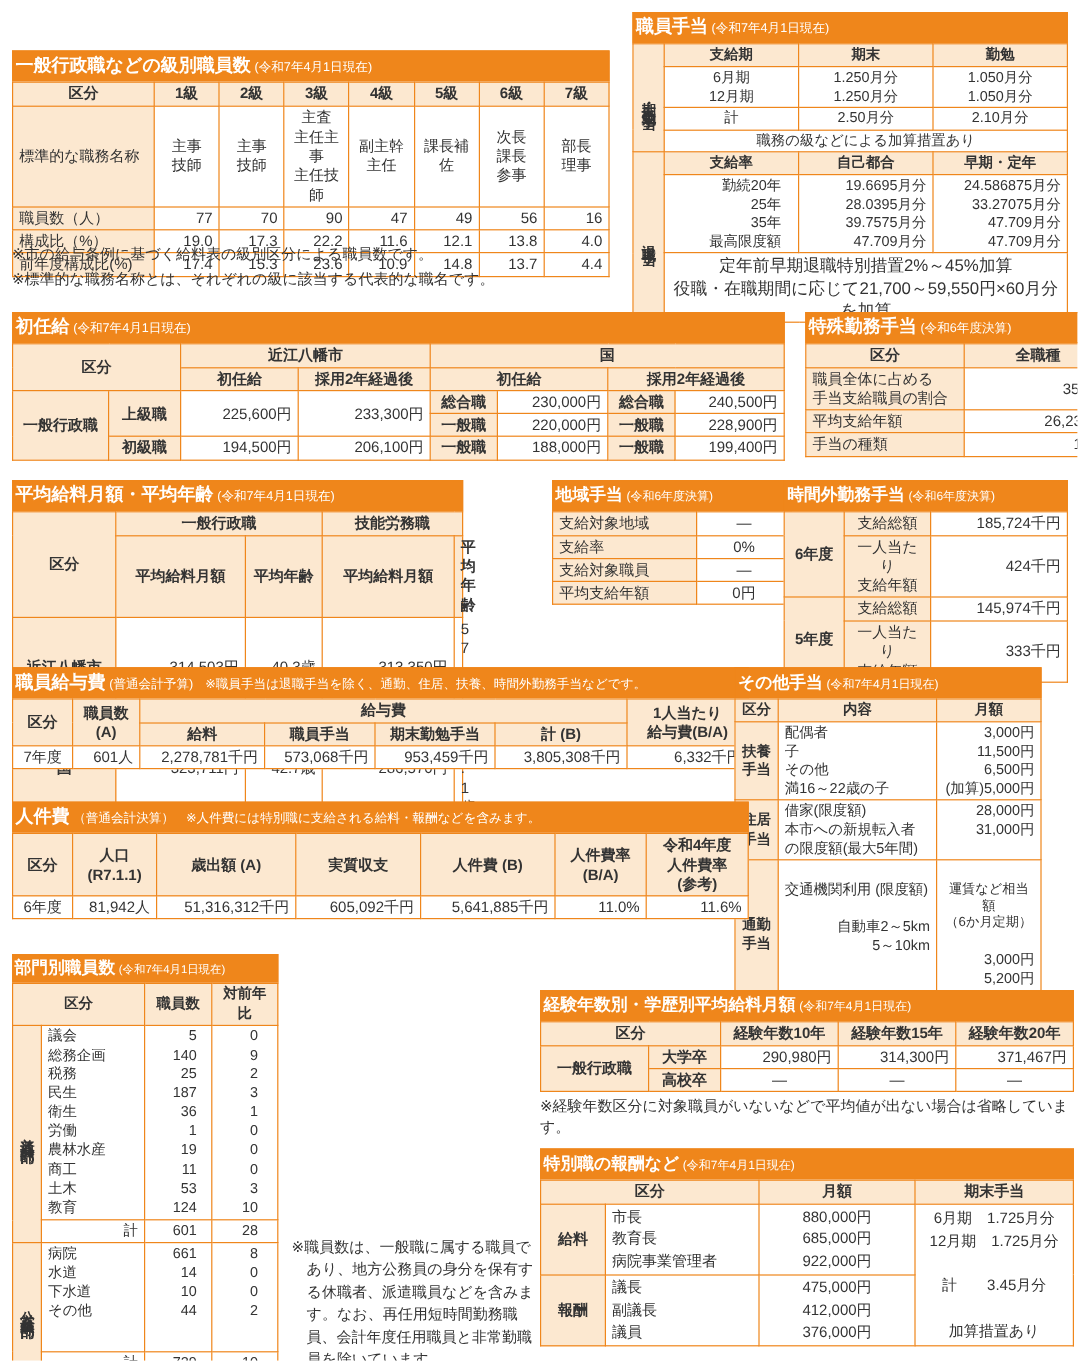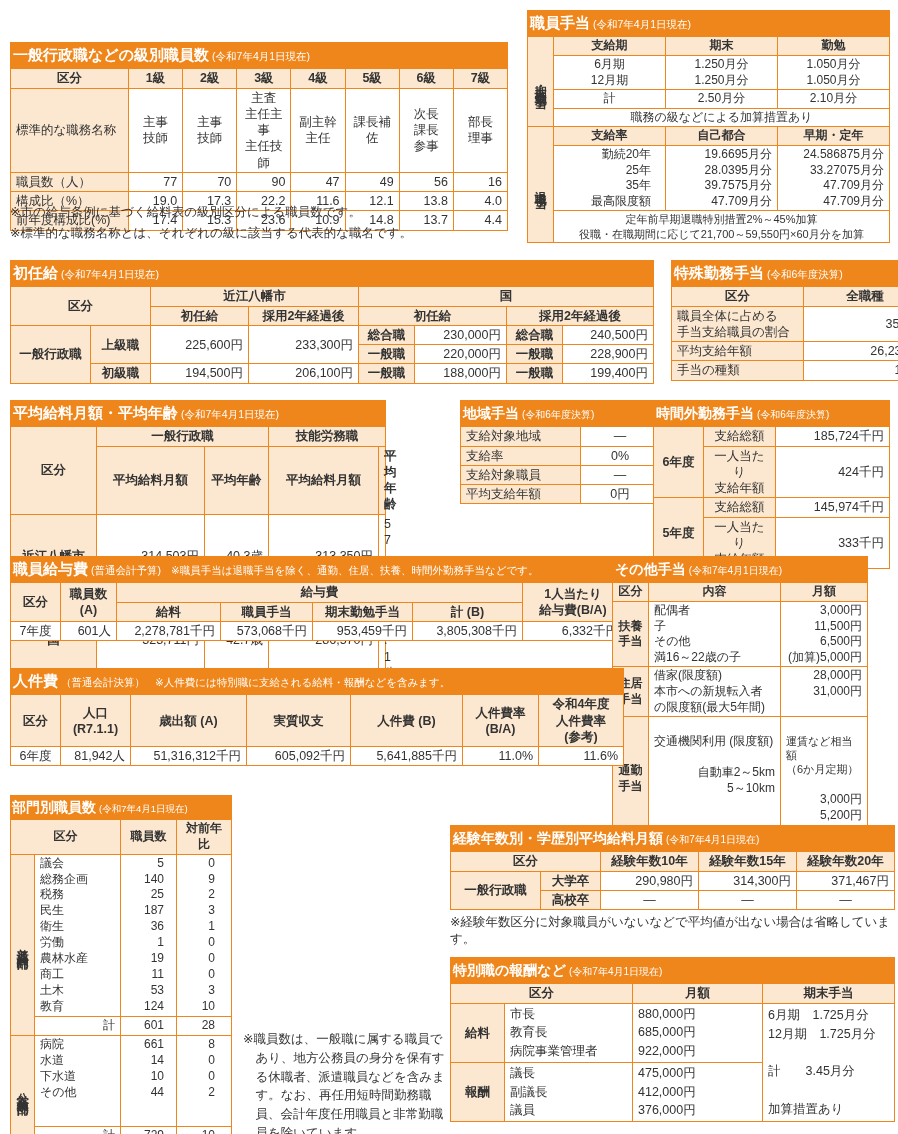--- a/index.html
+++ b/index.html
@@ -18,25 +18,25 @@
   .ttl .nt{font-size:10.5px;margin-left:10px;}
   table{border-collapse:collapse;table-layout:fixed;width:100%;background:#fff;
         font-size:12.5px;color:var(--tx);border:1.5px solid var(--o);}
   td{border:1px solid var(--o);padding:1px 5px;line-height:1.3;text-align:center;
      vertical-align:middle;white-space:pre-line;overflow-wrap:break-word;}
   .h{background:var(--p);font-weight:bold;}
   .lb{background:var(--p);text-align:left;font-weight:bold;}
   .n{text-align:right;}
   .l{text-align:left;}
   .top{vertical-align:top;}
-  .sm{font-size:11px;}
+  .sm{font-size:14px;}
   .vs{writing-mode:vertical-rl;text-orientation:upright;margin:0 auto;line-height:1.05;letter-spacing:2px;font-weight:bold;}
   .vcell{padding:2px 0;}
   .ra{text-align:right;}
-  .ctr{text-align:left;}
+  .ctr{text-align:center;}
   .note{position:absolute;font-size:12.5px;line-height:1.5;}
   .note p{margin:0 0 2px 0;}
   .hang{text-indent:-1em;padding-left:1em;}
   .tall{line-height:1.5;}
 </style>
 </head>
 <body>
 
 <div class="canvas">
 

